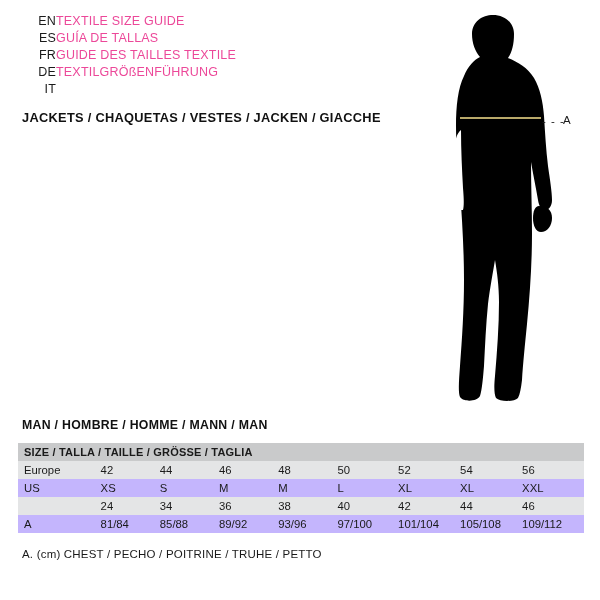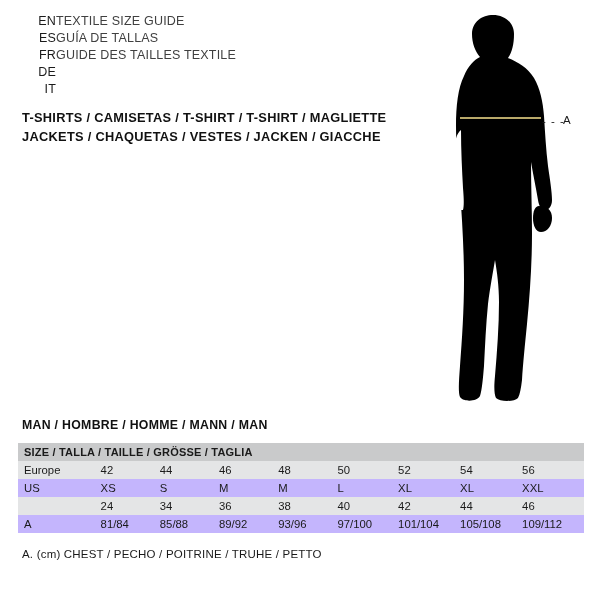--- a/index.html
+++ b/index.html
@@ -35,21 +35,21 @@
     font-size: 12.5px;
     letter-spacing: 0.2px;
     text-align: right;
   }
   .lang-code {
     width: 34px;
     flex: 0 0 34px;
     color: #1a1a1a;
   }
   .lang-text {
-    color: #404040;
+    color: #ec4899;
   }
 
   
   .cat-block {
     position: absolute;
     left: 22px;
     top: 110px;
     width: 420px;
   }
   .cat-line {
@@ -160,28 +160,28 @@
     <div class="lang-row">
       <span class="lang-code">ES</span>
       <span class="lang-text">GUÍA DE TALLAS</span>
     </div>
     <div class="lang-row">
       <span class="lang-code">FR</span>
       <span class="lang-text">GUIDE DES TAILLES TEXTILE</span>
     </div>
     <div class="lang-row">
       <span class="lang-code">DE</span>
+      <span class="lang-text">TEXTILGRÖßENFÜHRUNG</span>
     </div>
     <div class="lang-row">
       <span class="lang-code">IT</span>
     </div>
   </div>
 
   <div class="cat-block">
-    <div class="cat-line">T-SHIRTS / CAMISETAS / T-SHIRT / T-SHIRT / MAGLIETTE</div>
     <div class="cat-line">JACKETS / CHAQUETAS / VESTES / JACKEN / GIACCHE</div>
   </div>
 
   <div class="figure-wrap">
     <svg width="200" height="400" viewBox="0 0 200 400">
       <path fill="#000000" d="
         M 72 24
         C 72 12, 82 5, 93 5
         C 104 5, 114 12, 114 24
         C 114 34, 112 42, 108 48

